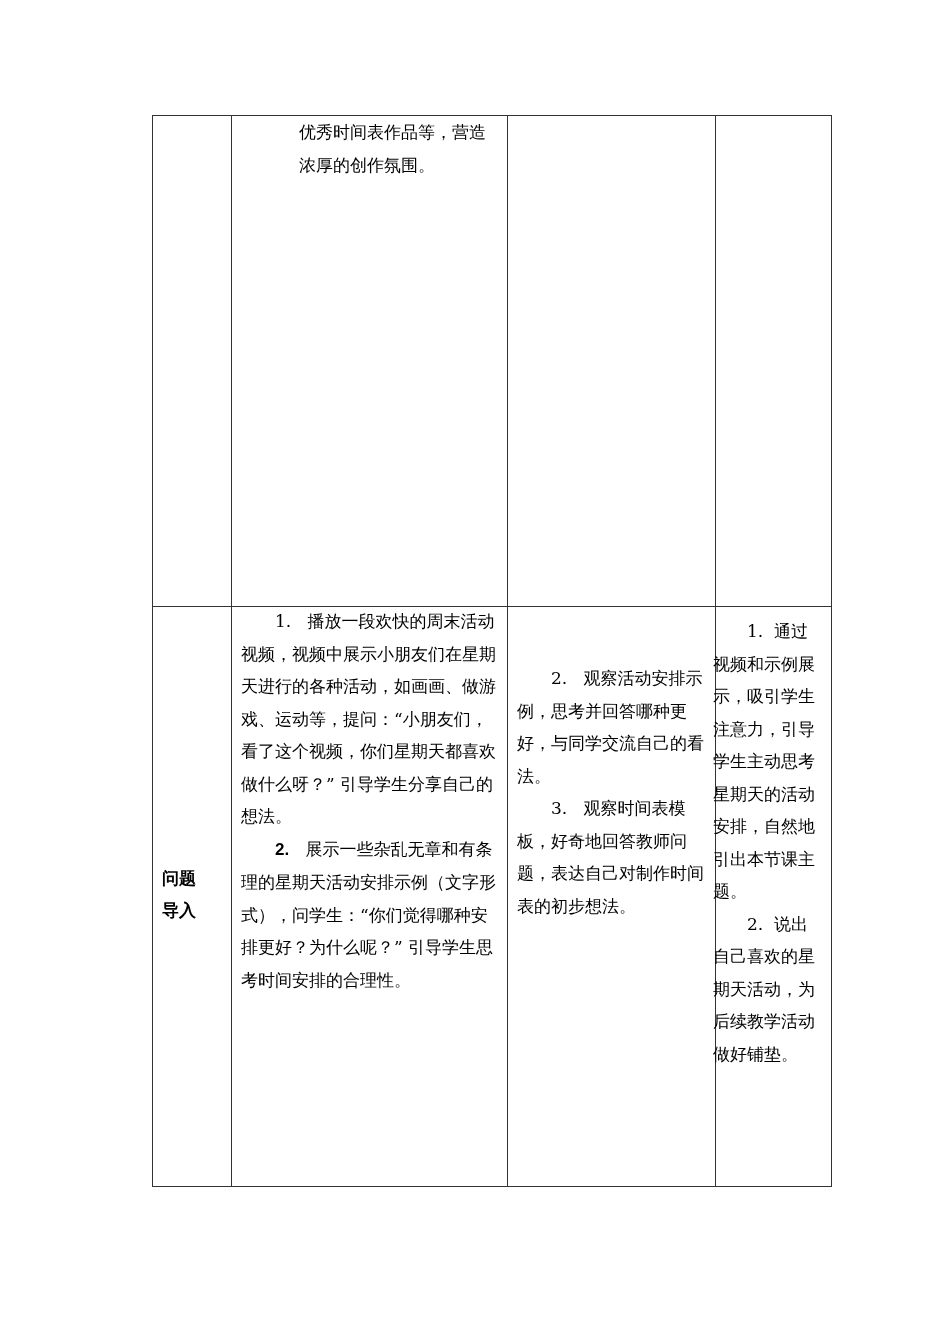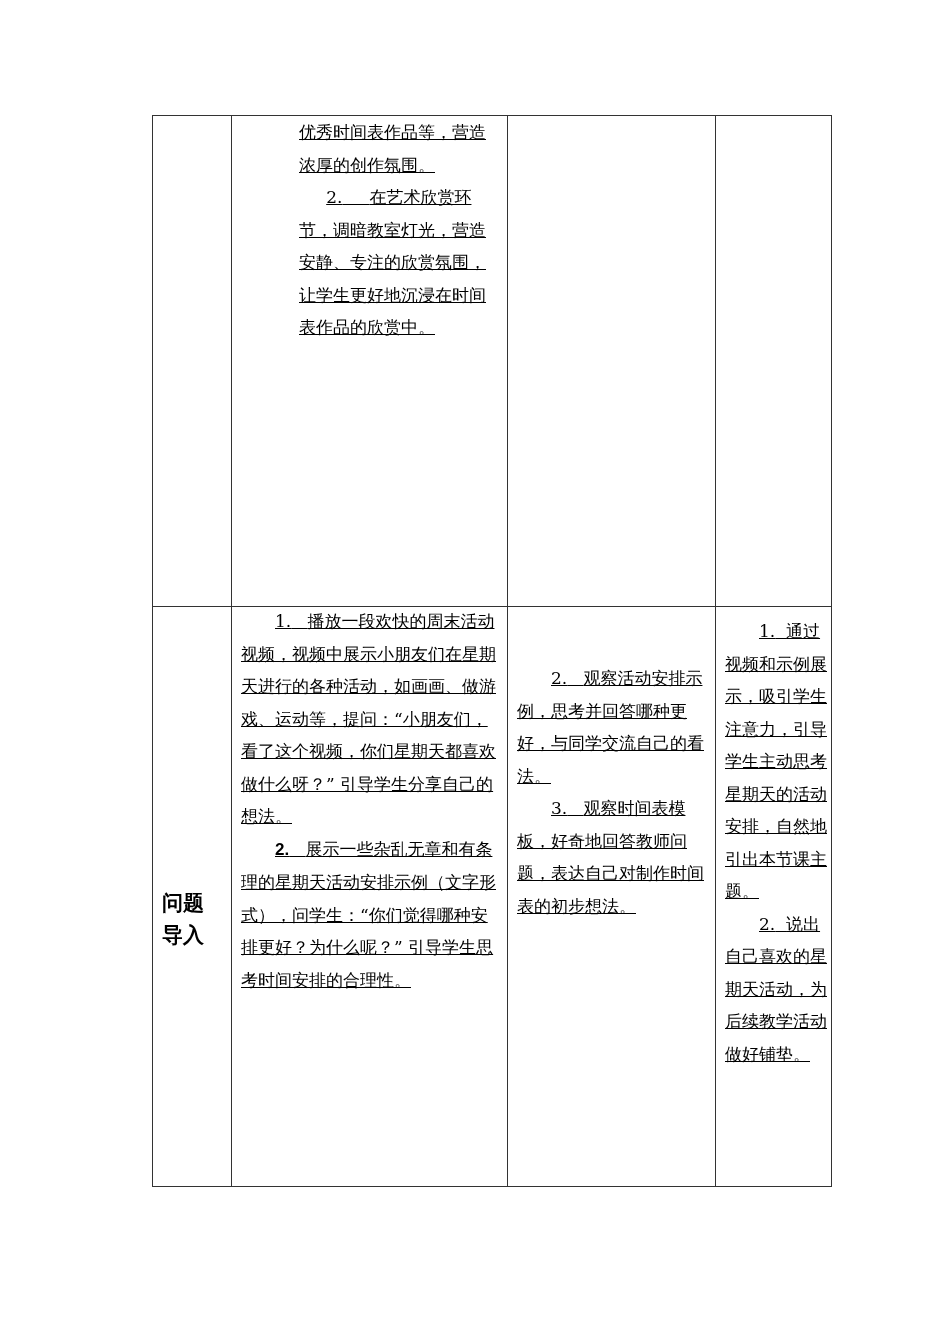--- a/index.html
+++ b/index.html
@@ -3,57 +3,56 @@
 <meta charset="utf-8">
 <style>
   html, body { margin:0; padding:0; background:#ffffff; }
   body { width:950px; height:1344px; position:relative; overflow:hidden;
          font-family:"DejaVu Serif","Liberation Serif",serif; color:#000; }
   .tbl { position:absolute; left:152px; top:115px; width:680px; height:1072px;
          border:1.5px solid #333; box-sizing:border-box; }
   .vline { position:absolute; top:0; bottom:0; width:0; border-left:1.5px solid #333; }
   .hline { position:absolute; left:0; right:0; height:0; border-top:1.5px solid #333; }
   .cell { position:absolute; box-sizing:border-box; font-size:17px; line-height:32.5px; overflow:hidden; }
-  .cell p { margin:0;text-decoration:underline; }
+  .cell p { margin:0; }
   .ind { text-indent:2em; }
   .ind1 { text-indent:1.6em; }
   .bold-num { font-family:"Liberation Sans","DejaVu Sans",sans-serif; font-weight:bold; }
-  .label { font-family:"DejaVu Sans","Liberation Sans",sans-serif; font-weight:bold; font-size:21px; line-height:32px;margin-top:25px; }
+  .label { font-family:"DejaVu Sans","Liberation Sans",sans-serif; font-weight:bold; font-size:17px; line-height:32px; }
 </style>
 </head>
 <body>
 
 <div class="tbl">
   <div class="vline" style="left:78px"></div>
   <div class="vline" style="left:354px"></div>
   <div class="vline" style="left:562px"></div>
   <div class="hline" style="top:490px"></div>
 
   <div class="cell" style="left:0; top:0; width:78px; height:490px;"></div>
 
   <div class="cell" style="left:146px; top:0; width:196px; height:490px;">
     <p>优秀时间表作品等，营造浓厚的创作氛围。</p>
-    <p class="ind1"><span>2.</span>&nbsp;&nbsp;&nbsp;&nbsp;&nbsp;<span>在艺术欣赏环节，调暗教室灯光，营造安静、专注的欣赏氛围，让学生更好地沉浸在时间表作品的欣赏中。</span></p>
   </div>
 
   <div class="cell" style="left:356px; top:0; width:206px; height:490px;"></div>
   <div class="cell" style="left:564px; top:0; width:114px; height:490px;"></div>
 
   <div class="cell label" style="left:9px; top:746px; width:66px;">
     <div>问题</div>
     <div>导入</div>
   </div>
 
   <div class="cell" style="left:88px; top:489px; width:262px; height:580px;">
     <p class="ind"><span>1.</span>&nbsp;&nbsp;&nbsp;<span>播放一段欢快的周末活动视频，视频中展示小朋友们在星期天进行的各种活动，如画画、做游戏、运动等，提问：“小朋友们，看了这个视频，你们星期天都喜欢做什么呀？” 引导学生分享自己的想法。</span></p>
     <p class="ind"><span class="bold-num">2.</span>&nbsp;&nbsp;&nbsp;<span>展示一些杂乱无章和有条理的星期天活动安排示例（文字形式），问学生：“你们觉得哪种安排更好？为什么呢？” 引导学生思考时间安排的合理性。</span></p>
   </div>
 
   <div class="cell" style="left:364px; top:546px; width:194px; height:480px;">
     <p class="ind"><span>2.</span>&nbsp;&nbsp;&nbsp;<span>观察活动安排示例，思考并回答哪种更好，与同学交流自己的看法。</span></p>
     <p class="ind"><span>3.</span>&nbsp;&nbsp;&nbsp;<span>观察时间表模板，好奇地回答教师问题，表达自己对制作时间表的初步想法。</span></p>
   </div>
 
-  <div class="cell" style="left:572px; top:499px; width:102px; height:520px;">
+  <div class="cell" style="left:560px; top:499px; width:102px; height:520px;">
     <p class="ind"><span>1.</span>&nbsp;&nbsp;<span>通过视频和示例展示，吸引学生注意力，引导学生主动思考星期天的活动安排，自然地引出本节课主题。</span></p>
     <p class="ind"><span>2.</span>&nbsp;&nbsp;<span>说出自己喜欢的星期天活动，为后续教学活动做好铺垫。</span></p>
   </div>
 </div>
 
 </body></html>

